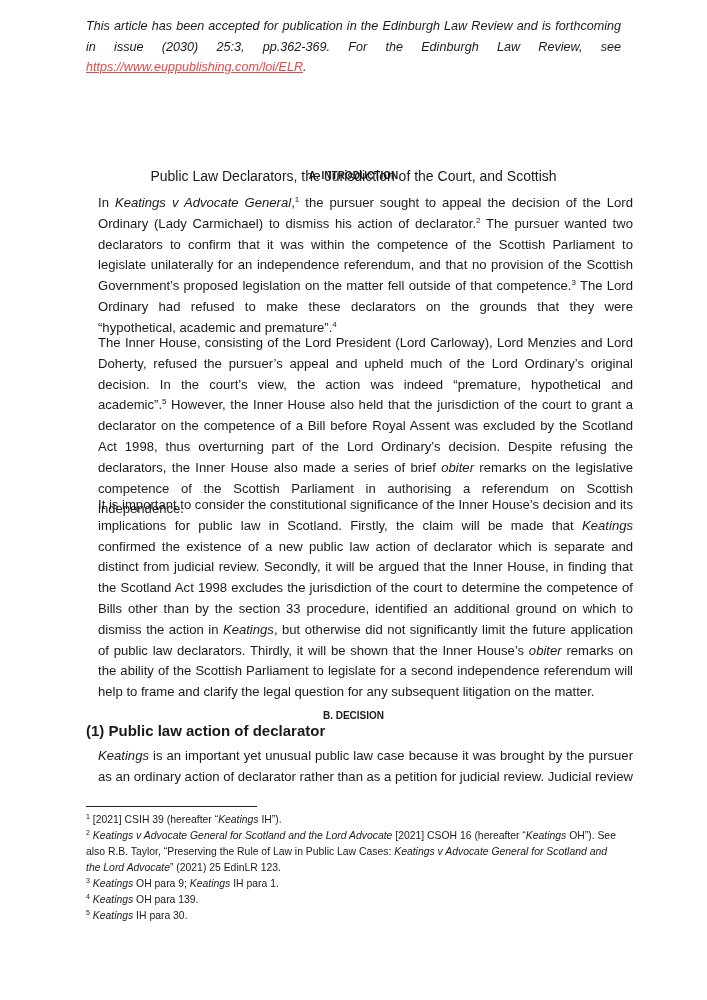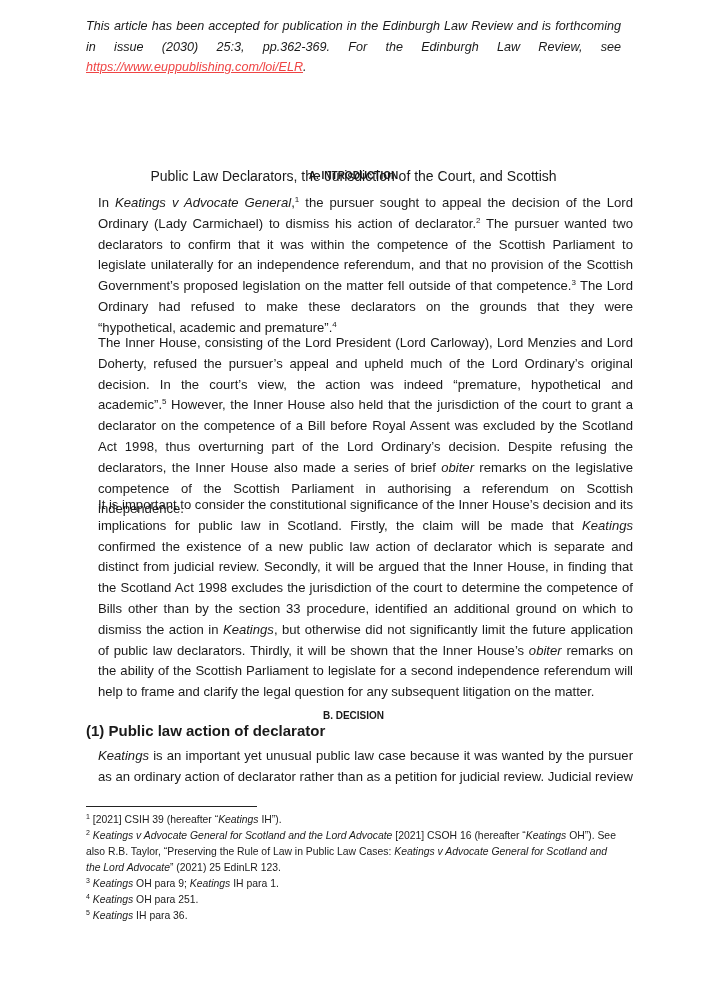--- a/index.html
+++ b/index.html
@@ -33,23 +33,23 @@
   <div class="para" style="top:193px"><span>In </span><i>Keatings v Advocate General</i><span>,</span><span class="sup">1</span><span> the pursuer sought to appeal the decision of the Lord Ordinary (Lady Carmichael) to dismiss his action of declarator.</span><span class="sup">2</span><span> The pursuer wanted two declarators to confirm that it was within the competence of the Scottish Parliament to legislate unilaterally for an independence referendum, and that no provision of the Scottish Government’s proposed legislation on the matter fell outside of that competence.</span><span class="sup">3</span><span> The Lord Ordinary had refused to make these declarators on the grounds that they were “hypothetical, academic and premature”.</span><span class="sup">4</span></div>
 
   <div class="para" style="top:333px"><span>The Inner House, consisting of the Lord President (Lord Carloway), Lord Menzies and Lord Doherty, refused the pursuer’s appeal and upheld much of the Lord Ordinary’s original decision. In the court’s view, the action was indeed “premature, hypothetical and academic”.</span><span class="sup">5</span><span> However, the Inner House also held that the jurisdiction of the court to grant a declarator on the competence of a Bill before Royal Assent was excluded by the Scotland Act 1998, thus overturning part of the Lord Ordinary’s decision. Despite refusing the declarators, the Inner House also made a series of brief </span><i>obiter</i><span> remarks on the legislative competence of the Scottish Parliament in authorising a referendum on Scottish independence.</span></div>
 
   <div class="para" style="top:495px"><span>It is important to consider the constitutional significance of the Inner House’s decision and its implications for public law in Scotland. Firstly, the claim will be made that </span><i>Keatings</i><span> confirmed the existence of a new public law action of declarator which is separate and distinct from judicial review. Secondly, it will be argued that the Inner House, in finding that the Scotland Act 1998 excludes the jurisdiction of the court to determine the competence of Bills other than by the section 33 procedure, identified an additional ground on which to dismiss the action in </span><i>Keatings</i><span>, but otherwise did not significantly limit the future application of public law declarators. Thirdly, it will be shown that the Inner House’s </span><i>obiter</i><span> remarks on the ability of the Scottish Parliament to legislate for a second independence referendum will help to frame and clarify the legal question for any subsequent litigation on the matter.</span></div>
 
   <div class="h-section" style="top:710px">B. DECISION</div>
 
   <div class="h-sub" style="top:722px">(1) Public law action of declarator</div>
 
-  <div class="para" style="top:746px"><i>Keatings</i><span> is an important yet unusual public law case because it was wanted by the pursuer as an ordinary action of declarator rather than as a petition for judicial review. Judicial review</span></div>
+  <div class="para" style="top:746px"><i>Keatings</i><span> is an important yet unusual public law case because it was brought by the pursuer as an ordinary action of declarator rather than as a petition for judicial review. Judicial review</span></div>
 
   <div class="rule"></div>
 
   <div class="fn" style="top:812px"><span class="sup">1</span><span> [2021] CSIH 39 (hereafter “</span><i>Keatings</i><span> IH”).</span></div>
   <div class="fn" style="top:828px"><span class="sup">2</span><i> Keatings v Advocate General for Scotland and the Lord Advocate</i><span> [2021] CSOH 16 (hereafter “</span><i>Keatings</i><span> OH”). See also R.B. Taylor, “Preserving the Rule of Law in Public Law Cases: </span><i>Keatings v Advocate General for Scotland and the Lord Advocate</i><span>” (2021) 25 EdinLR 123.</span></div>
   <div class="fn" style="top:876px"><span class="sup">3</span><i> Keatings</i><span> OH para 9; </span><i>Keatings</i><span> IH para 1.</span></div>
-  <div class="fn" style="top:892px"><span class="sup">4</span><i> Keatings</i><span> OH para 251.</span></div>
-  <div class="fn" style="top:908px"><span class="sup">5</span><i> Keatings</i><span> IH para 36.</span></div>
+  <div class="fn" style="top:892px"><span class="sup">4</span><i> Keatings</i><span> OH para 139.</span></div>
+  <div class="fn" style="top:908px"><span class="sup">5</span><i> Keatings</i><span> IH para 30.</span></div>
 
 </div>
 
 </body></html>

